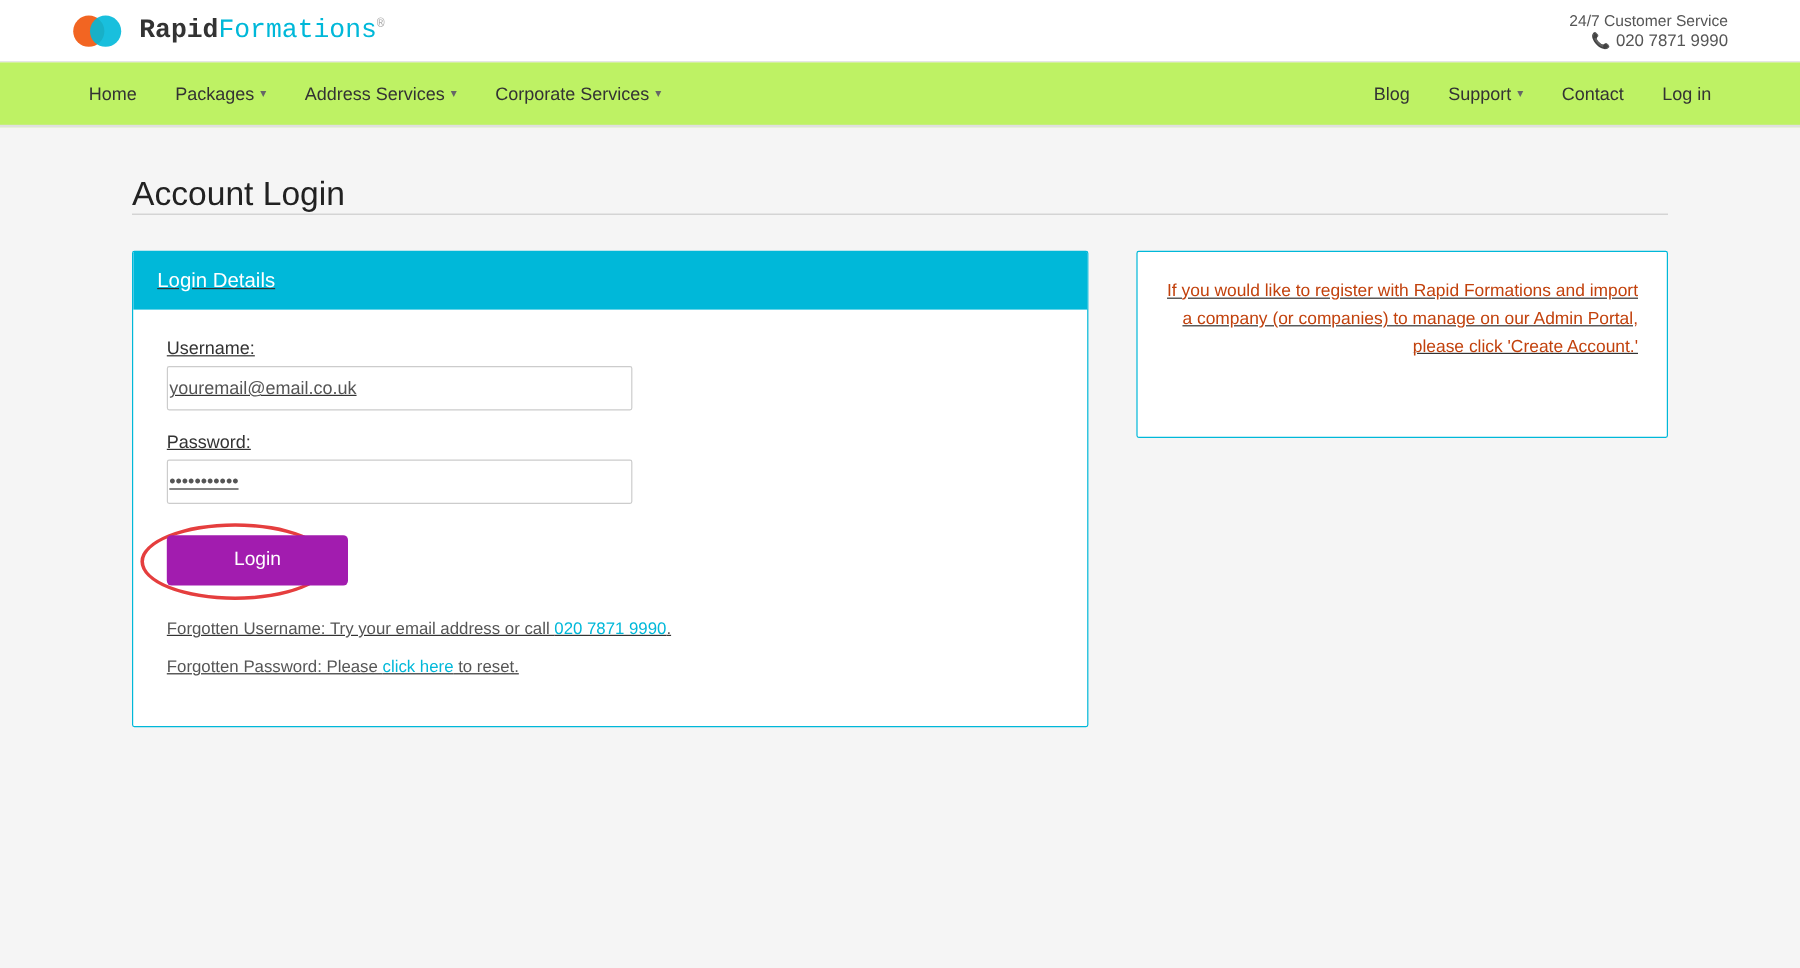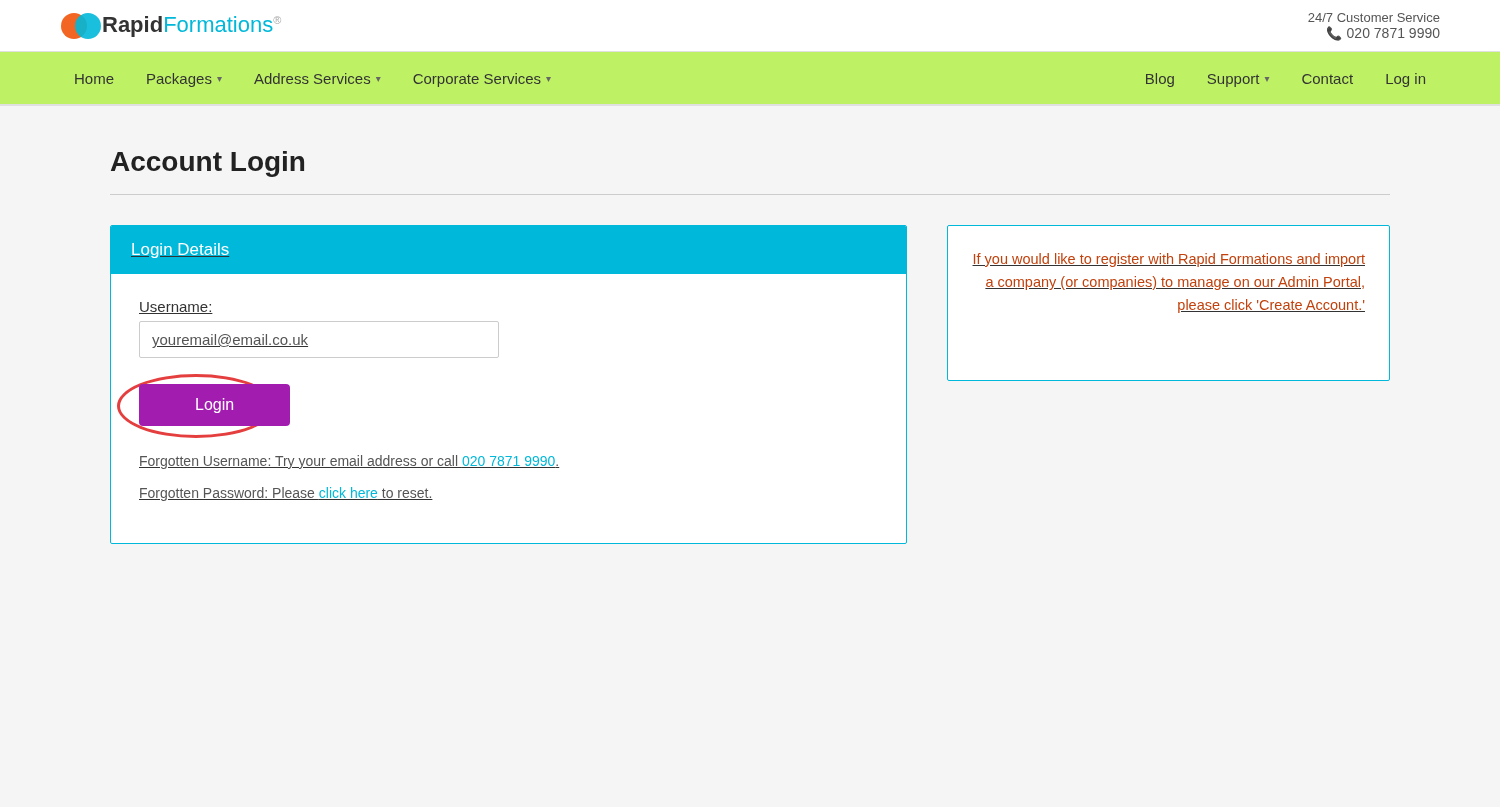--- a/index.html
+++ b/index.html
@@ -9,22 +9,23 @@
     .top-bar {
       background: #fff;
       padding: 10px 60px;
       display: flex;
       justify-content: space-between;
       align-items: center;
       border-bottom: 1px solid #e0e0e0;
     }
     .logo-area {
       display: flex;
-      align-items: flex-start;
-      gap: 0;
+      align-items: center;
+      gap: 14px;
+      font-family: Liberation Mono, monospace;
     }
     .customer-service {
       text-align: right;
       font-size: 13px;
       color: #555;
     }
     .customer-service .phone {
       font-size: 14px;
       color: #555;
     }
@@ -69,23 +70,22 @@
     }
 
     
     .main-content {
       max-width: 1400px;
       margin: 0 auto;
       padding: 40px 60px;
     }
     .page-title {
       font-size: 28px;
-      font-weight: bold;
+      font-weight: normal;
       color: #222;
-      margin-bottom: 16px;
     }
     .divider {
       border: none;
       border-top: 1px solid #ccc;
       margin-bottom: 30px;
     }
 
     
     .cards-row {
       display: flex;
@@ -112,23 +112,23 @@
     .card-body {
       padding: 24px 28px 28px 28px;
     }
     .form-label {
       display: block;
       margin-bottom: 6px;
       font-size: 15px;
       color: #333;
     }
     .form-input {
-      width: 360px;
+      width: 388px;
       max-width: 100%;
-      padding: 9px 12px;
+      padding: 9px 1px;
       border: 1px solid #ccc;
       border-radius: 2px;
       font-size: 15px;
       outline: none;
       margin-bottom: 18px;
       display: block;
       color: #555;
     }
     .form-group { margin-bottom: 4px; }
 
@@ -267,20 +267,24 @@
 
     <div class="login-card">
       <div class="card-header">Login Details</div>
       <div class="card-body">
 
         <div class="form-group">
           <label class="form-label">Username:</label>
           <input class="form-input" type="text" value="youremail@email.co.uk" style="">
         </div>
 
+        <div class="form-group">
+          <label class="form-label">Password:</label>
+          <input class="form-input" type="password" value="***********" style="">
+        </div>
 
         <div class="login-btn-wrapper">
           <div class="red-oval"></div>
           <button class="login-btn">Login</button>
         </div>
 
         <p class="forgotten-text">
           <span>Forgotten Username: Try your email address or call </span><a href="#">020 7871 9990</a><span>.</span>
         </p>
         <p class="forgotten-text">

